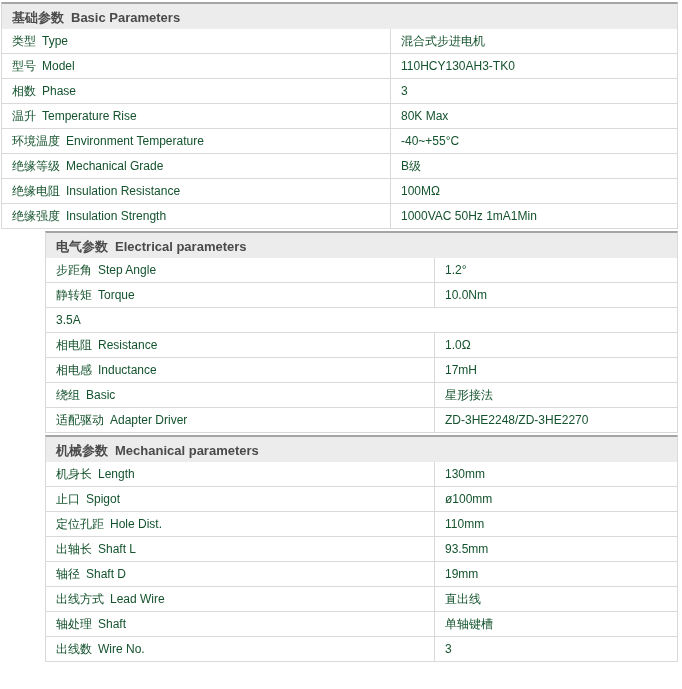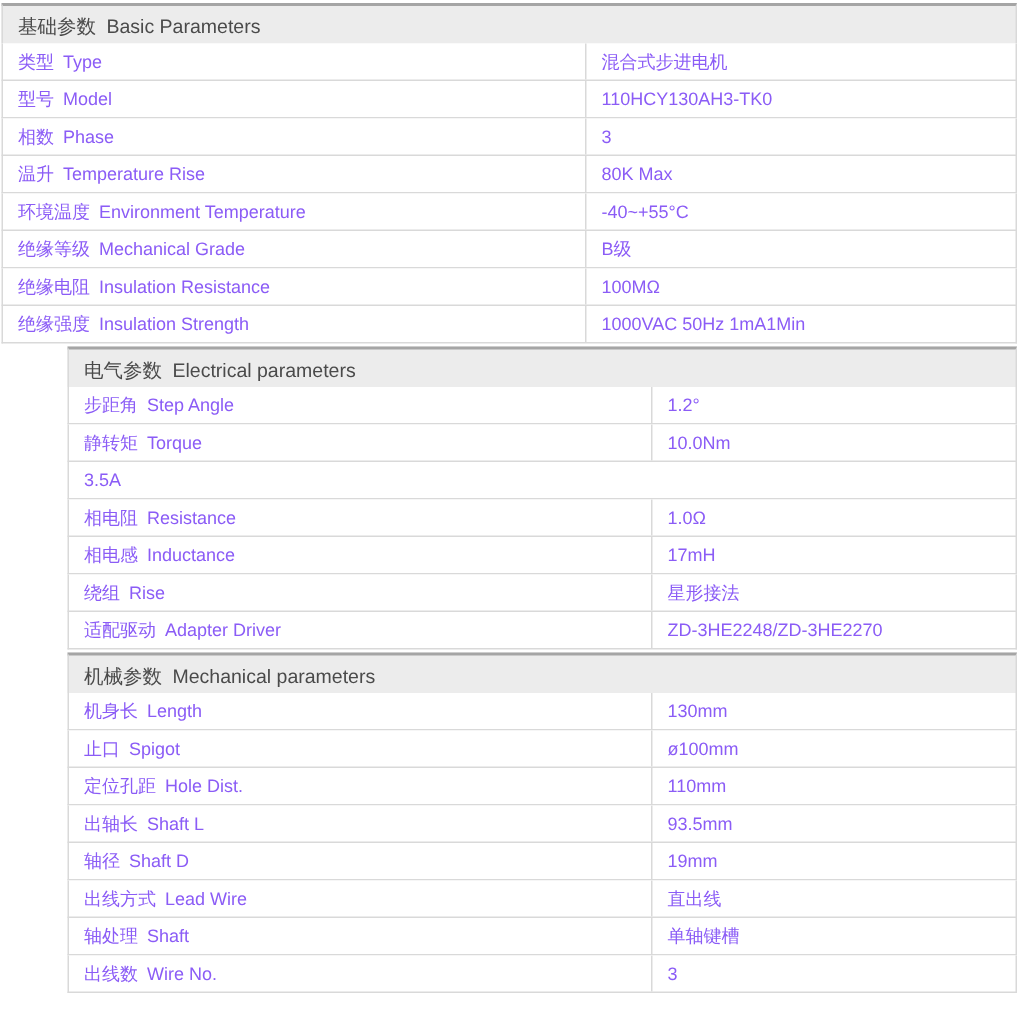--- a/index.html
+++ b/index.html
@@ -22,40 +22,40 @@
   }
   .section { margin-top: 0; }
   .section + .section { margin-top: 2px; margin-left: 44px; }
   .section-header {
     border-top: 2px solid #a5a5a5;
     background: #ececec;
     height: 27px;
     line-height: 27px;
     padding-left: 10px;
     font-size: 13px;
-    font-weight: normal;
+    font-weight: bold;
     color: #4a4a4a;
     border-left: 1px solid #d9d9d9;
     border-right: 1px solid #d9d9d9;
     box-sizing: border-box;
     white-space: nowrap;
     overflow: hidden;
   }
   .section-header .title-en { margin-left: 7px; }
   .row {
     display: flex;
     height: 25px;
     line-height: 25px;
     border-bottom: 1px solid #d9d9d9;
     border-left: 1px solid #d9d9d9;
     border-right: 1px solid #d9d9d9;
     box-sizing: border-box;
     background: #ffffff;
     font-size: 12px;
-    color: #8b5cf6;
+    color: #14532d;
   }
   .cell-label {
     width: 389px;
     flex: 0 0 389px;
     padding-left: 10px;
     box-sizing: border-box;
     border-right: 1px solid #d9d9d9;
     white-space: nowrap;
     overflow: hidden;
   }
@@ -166,21 +166,21 @@
 
   <div class="row">
     <div class="cell-label">
       <span class="label-zh">相电感</span><span class="label-en">Inductance</span>
     </div>
     <div class="cell-value">17mH</div>
   </div>
 
   <div class="row">
     <div class="cell-label">
-      <span class="label-zh">绕组</span><span class="label-en">Rise</span>
+      <span class="label-zh">绕组</span><span class="label-en">Basic</span>
     </div>
     <div class="cell-value">星形接法</div>
   </div>
 
   <div class="row">
     <div class="cell-label">
       <span class="label-zh">适配驱动</span><span class="label-en">Adapter Driver</span>
     </div>
     <div class="cell-value">ZD-3HE2248/ZD-3HE2270</div>
   </div>

